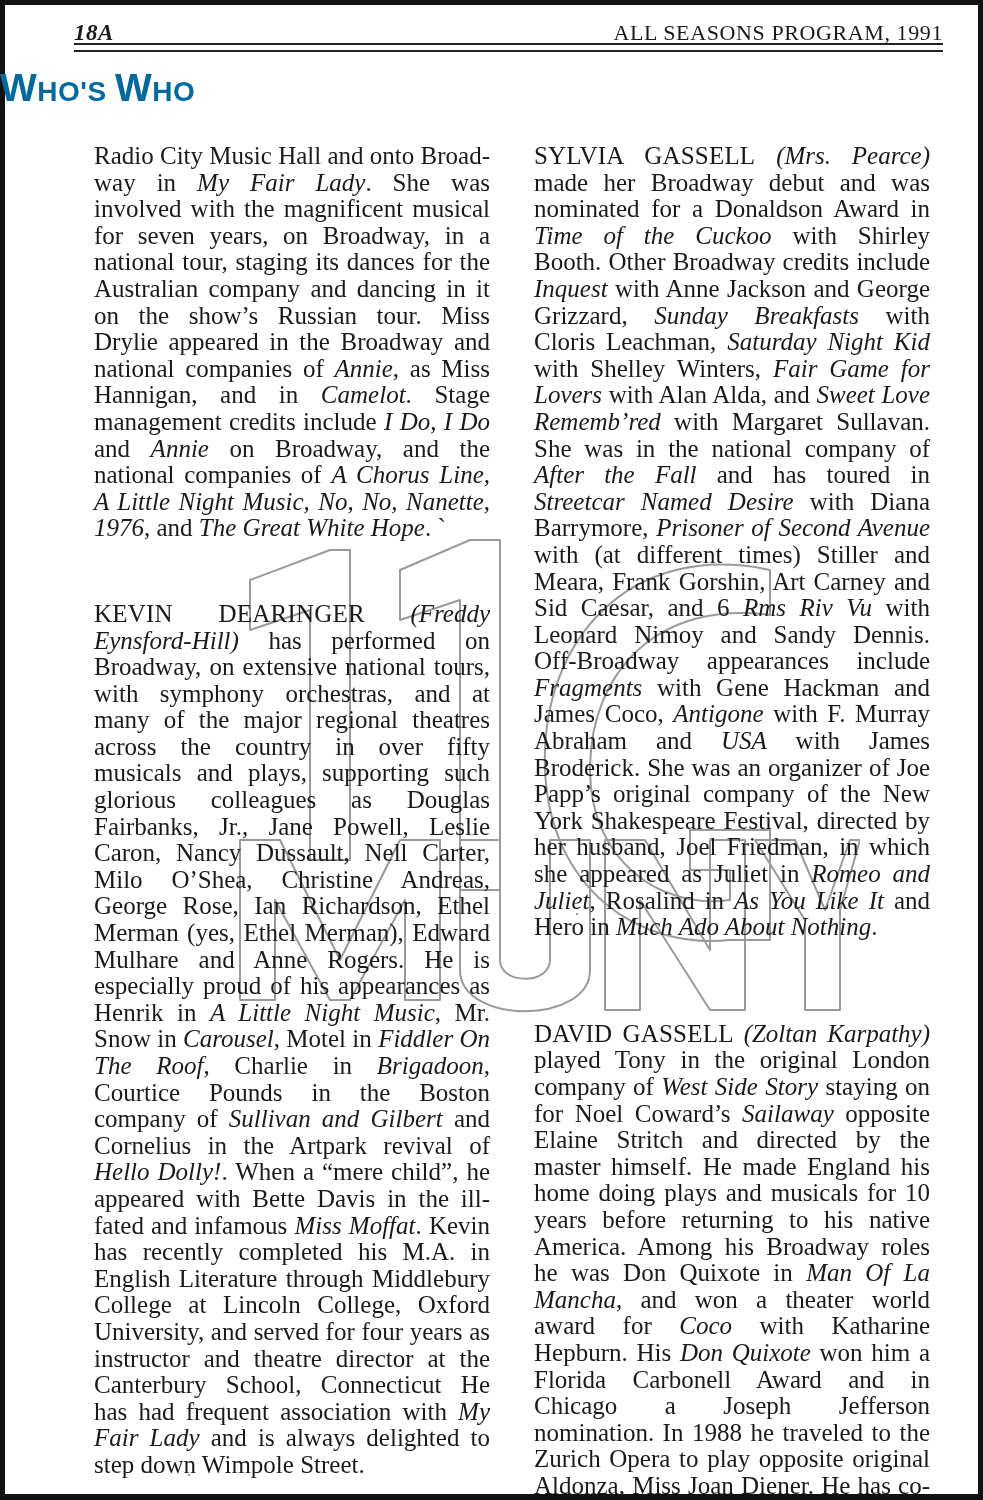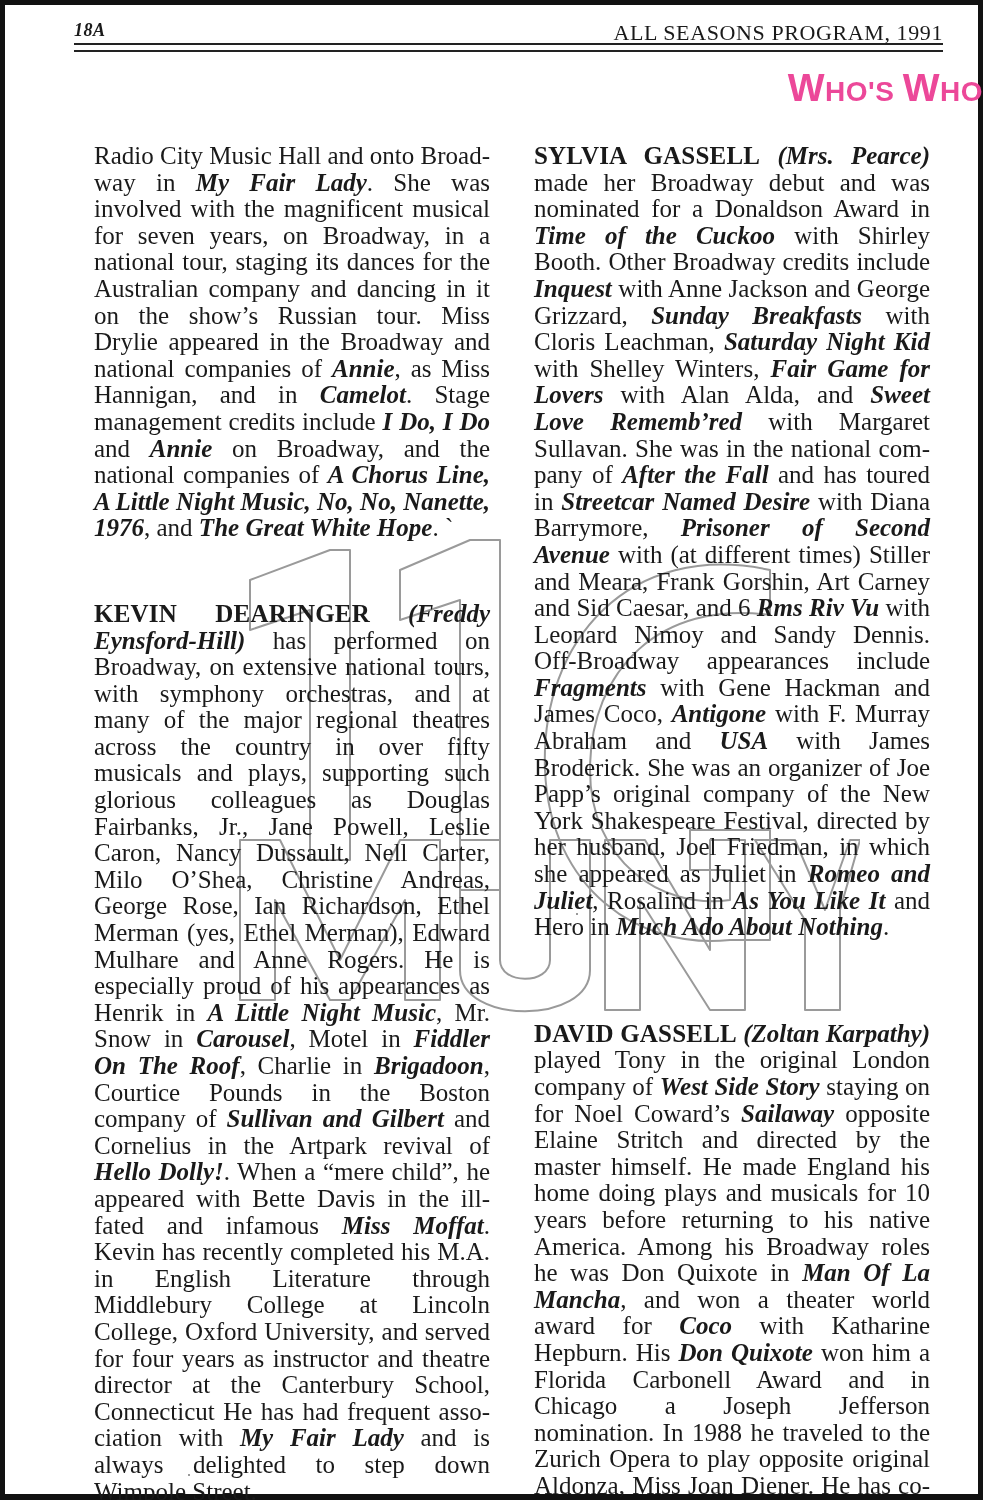--- a/index.html
+++ b/index.html
@@ -11,47 +11,47 @@
       position: absolute; left: 0; top: 0; width: 983px; height: 1500px;
       box-sizing: border-box; border: 5px solid #111; border-bottom-width: 6px;
       background: #fff;
     }
     .running-head {
       position: absolute; left: 74px; right: 40px; top: 18px; height: 30px;
     }
     .page-number {
       position: absolute; left: 0; top: 2px;
       font-family: "Liberation Serif", serif; font-weight: bold; font-style: italic;
-      font-size: 18px; letter-spacing: 0.5px;
+      font-size: 23px; letter-spacing: 0.5px;
     }
     .publication {
       position: absolute; right: 0; top: 2px;
       font-family: "Liberation Serif", serif; font-size: 22px; letter-spacing: 0.6px;
     }
     .rule { position: absolute; left: 74px; right: 40px; height: 1.5px; background: #222; }
     .rule.r1 { top: 43px; }
     .rule.r2 { top: 50px; height: 2px; }
     .section-title {
-      position: absolute; left: 0; right: 0; top: 66px; text-align: right;
+      position: absolute; left: 0; right: 0; top: 66px; text-align: left;
       font-family: "Liberation Sans", "DejaVu Sans", sans-serif; font-weight: bold;
-      font-size: 39px; letter-spacing: 0.5px; color: #ec4899;
+      font-size: 39px; letter-spacing: 0.5px; color: #0369a1;
     }
     .section-title .sc { font-size: 28px; }
     .col {
       position: absolute; top: 143px; width: 396px;
       font-size: 25px; line-height: 26.6px; text-align: justify;
       hyphens: manual;
     }
     .col.left  { left: 94px; }
     .col.right { left: 534px; }
     .col p { margin: 0; }
     .col p + p { margin-top: 59px; }
     .col.right p.holliday { margin-top: 80px; }
-    .name { font-weight: bold; letter-spacing: 0.2px; }
-    em, .role { font-style: italic; font-weight: bold; }
+    .name { font-weight: normal; letter-spacing: 0.2px; }
+    em, .role { font-style: italic; }
     .watermark {
       position: absolute; left: 210px; top: 530px; width: 650px; height: 500px;
       pointer-events: none;
     }
     .stray-dot {
       position: absolute; width: 2px; height: 2px; background: #777; border-radius: 1px;
     }
   </style>
 </head>
 <body>

